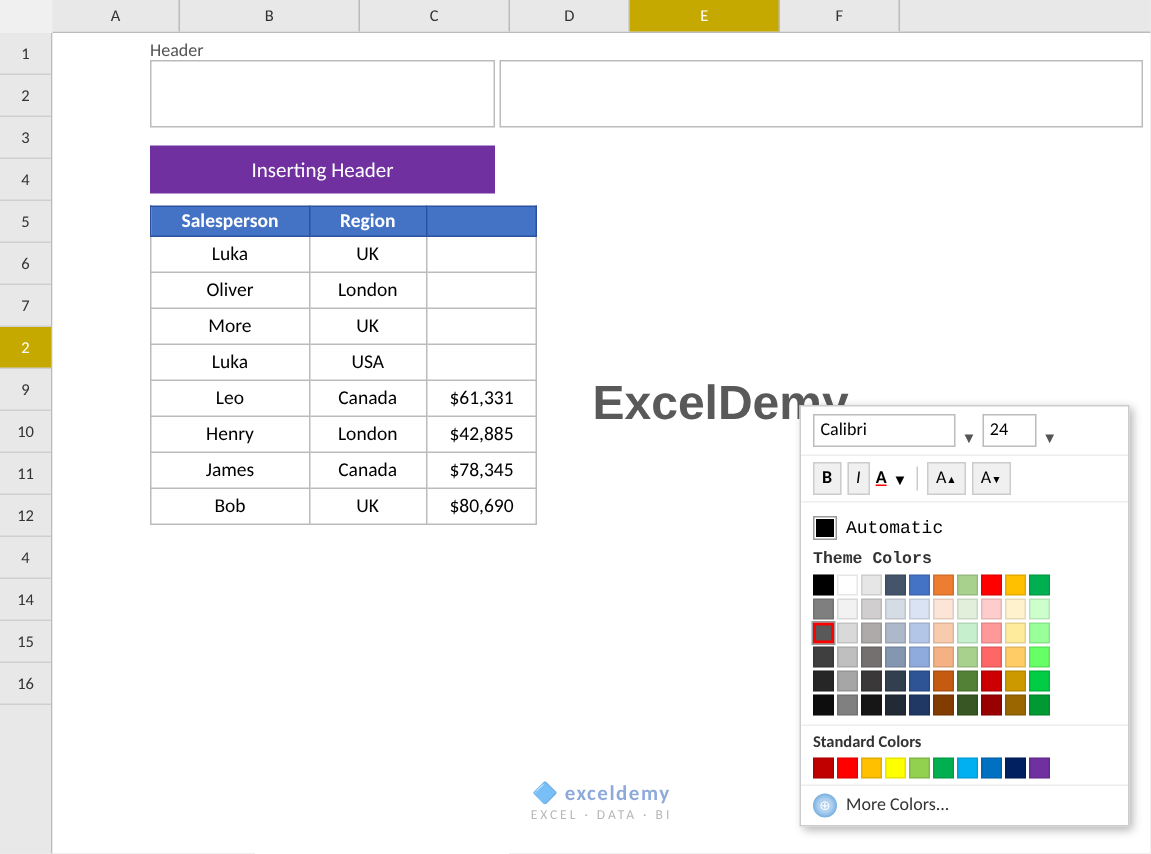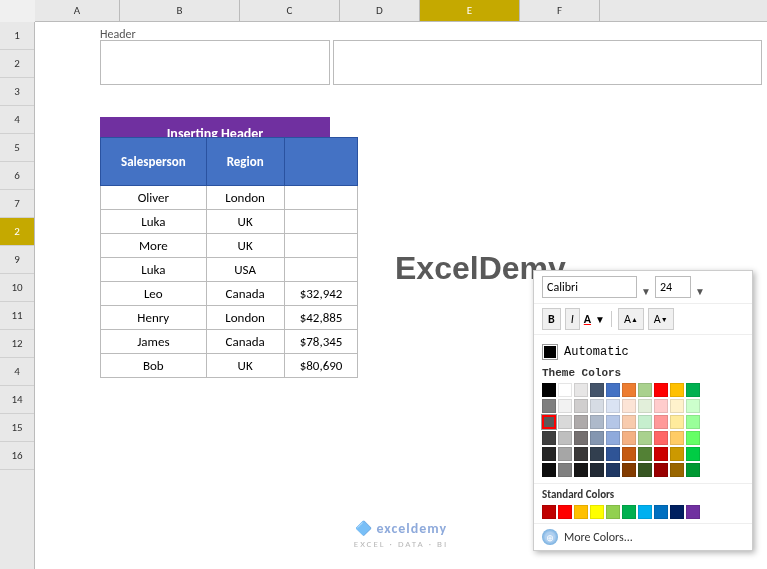--- a/index.html
+++ b/index.html
@@ -118,38 +118,37 @@
       position: absolute;
       top: 75px;
       left: 65px;
       width: 230px;
       height: 32px;
       background: #7030a0;
       display: flex;
       align-items: center;
       justify-content: center;
       color: white;
-      font-weight: bold;
+      font-weight: normal;
       font-size: 14px;
-      margin-top: 20px;
     }
 
     
     .data-table {
       position: absolute;
       top: 115px;
       left: 65px;
       border-collapse: collapse;
     }
 
     .data-table th {
       background: #4472c4;
       color: white;
       font-weight: bold;
-      padding: 16px 20px;
+      padding: 2px 20px;
       border: 1px solid #2a52a0;
       font-size: 13px;
       text-align: center;
     }
 
     .data-table td {
       border: 1px solid #bbb;
       padding: 4px 15px;
       text-align: center;
       font-size: 13px;
@@ -378,43 +377,43 @@
       <table class="data-table">
         <thead>
           <tr>
             <th>Salesperson</th>
             <th>Region</th>
             <th style="background:#4472c4;color:white;border:1px solid #2a52a0;padding:4px 20px;"></th>
           </tr>
         </thead>
         <tbody id="table-body">
         <tr>
+              <td>Luka</td>
+              <td>UK</td>
+              <td></td>
+            </tr>
+            <tr>
               <td>Oliver</td>
               <td>London</td>
               <td></td>
             </tr>
             <tr>
-              <td>Luka</td>
-              <td>UK</td>
-              <td></td>
-            </tr>
-            <tr>
               <td>More</td>
               <td>UK</td>
               <td></td>
             </tr>
             <tr>
               <td>Luka</td>
               <td>USA</td>
               <td></td>
             </tr>
             <tr>
               <td>Leo</td>
               <td>Canada</td>
-              <td>$32,942</td>
+              <td>$61,331</td>
             </tr>
             <tr>
               <td>Henry</td>
               <td>London</td>
               <td>$42,885</td>
             </tr>
             <tr>
               <td>James</td>
               <td>Canada</td>
               <td>$78,345</td>

